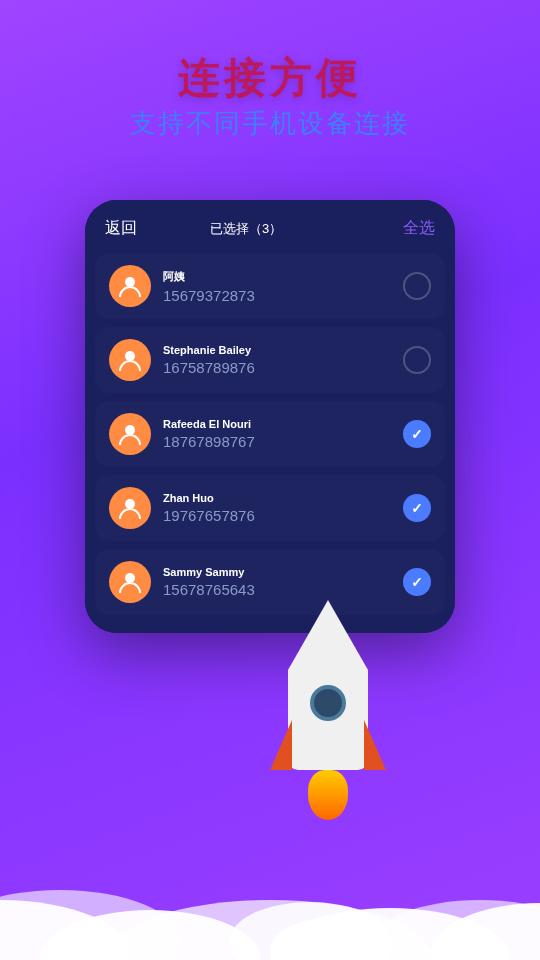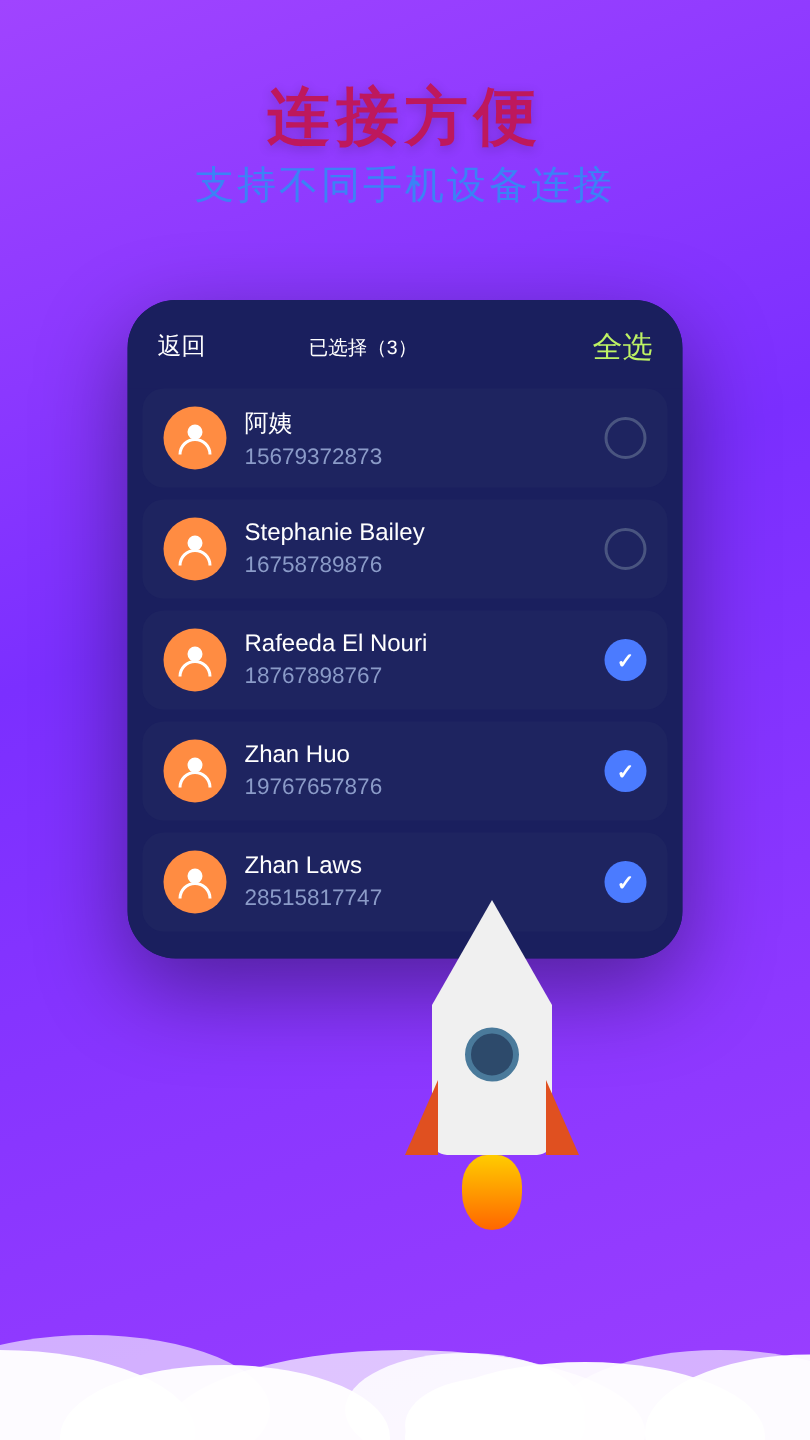--- a/index.html
+++ b/index.html
@@ -59,22 +59,22 @@
       font-size: 16px;
     }
 
     .header-title {
       color: #fff;
       font-size: 13px;
       font-weight: 500;
     }
 
     .header-all {
-      color: #bef264;
-      font-size: 20px;
+      color: #8b5cf6;
+      font-size: 16px;
       margin-left: 48px;
     }
 
     .contact-list {
       background: #1a1f5e;
       padding: 0 10px 10px;
     }
 
     .contact-item {
       display: flex;
@@ -101,22 +101,22 @@
       width: 26px;
       height: 26px;
     }
 
     .contact-info {
       flex: 1;
     }
 
     .contact-name {
       color: #fff;
-      font-size: 16px;
-      font-weight: 400;
+      font-size: 11px;
+      font-weight: 700;
       margin-bottom: 3px;
     }
 
     .contact-phone {
       color: #8b9bc8;
       font-size: 15px;
     }
 
     .checkbox {
       width: 28px;
@@ -307,22 +307,22 @@
         <div class="checkbox checkbox-checked"></div>
       </div>
       <div class="contact-item">
         <div class="avatar">
           <svg viewBox="0 0 26 26" fill="none" xmlns="http://www.w3.org/2000/svg">
       <circle cx="13" cy="9" r="5" fill="white"></circle>
       <path d="M3 24c0-5.523 4.477-10 10-10s10 4.477 10 10" stroke="white" stroke-width="2" fill="none"></path>
     </svg>
         </div>
         <div class="contact-info">
-          <div class="contact-name">Zhan Laws</div>
-          <div class="contact-phone">28515817747</div>
+          <div class="contact-name">Sammy Sammy</div>
+          <div class="contact-phone">15678765643</div>
         </div>
         <div class="checkbox checkbox-checked"></div>
       </div>
     </div>
 </div>
 
 <div class="clouds">
   <svg viewBox="0 0 540 180" width="540" height="180" xmlns="http://www.w3.org/2000/svg">
 
     <ellipse cx="60" cy="160" rx="120" ry="50" fill="rgba(255,255,255,0.6)"></ellipse>

